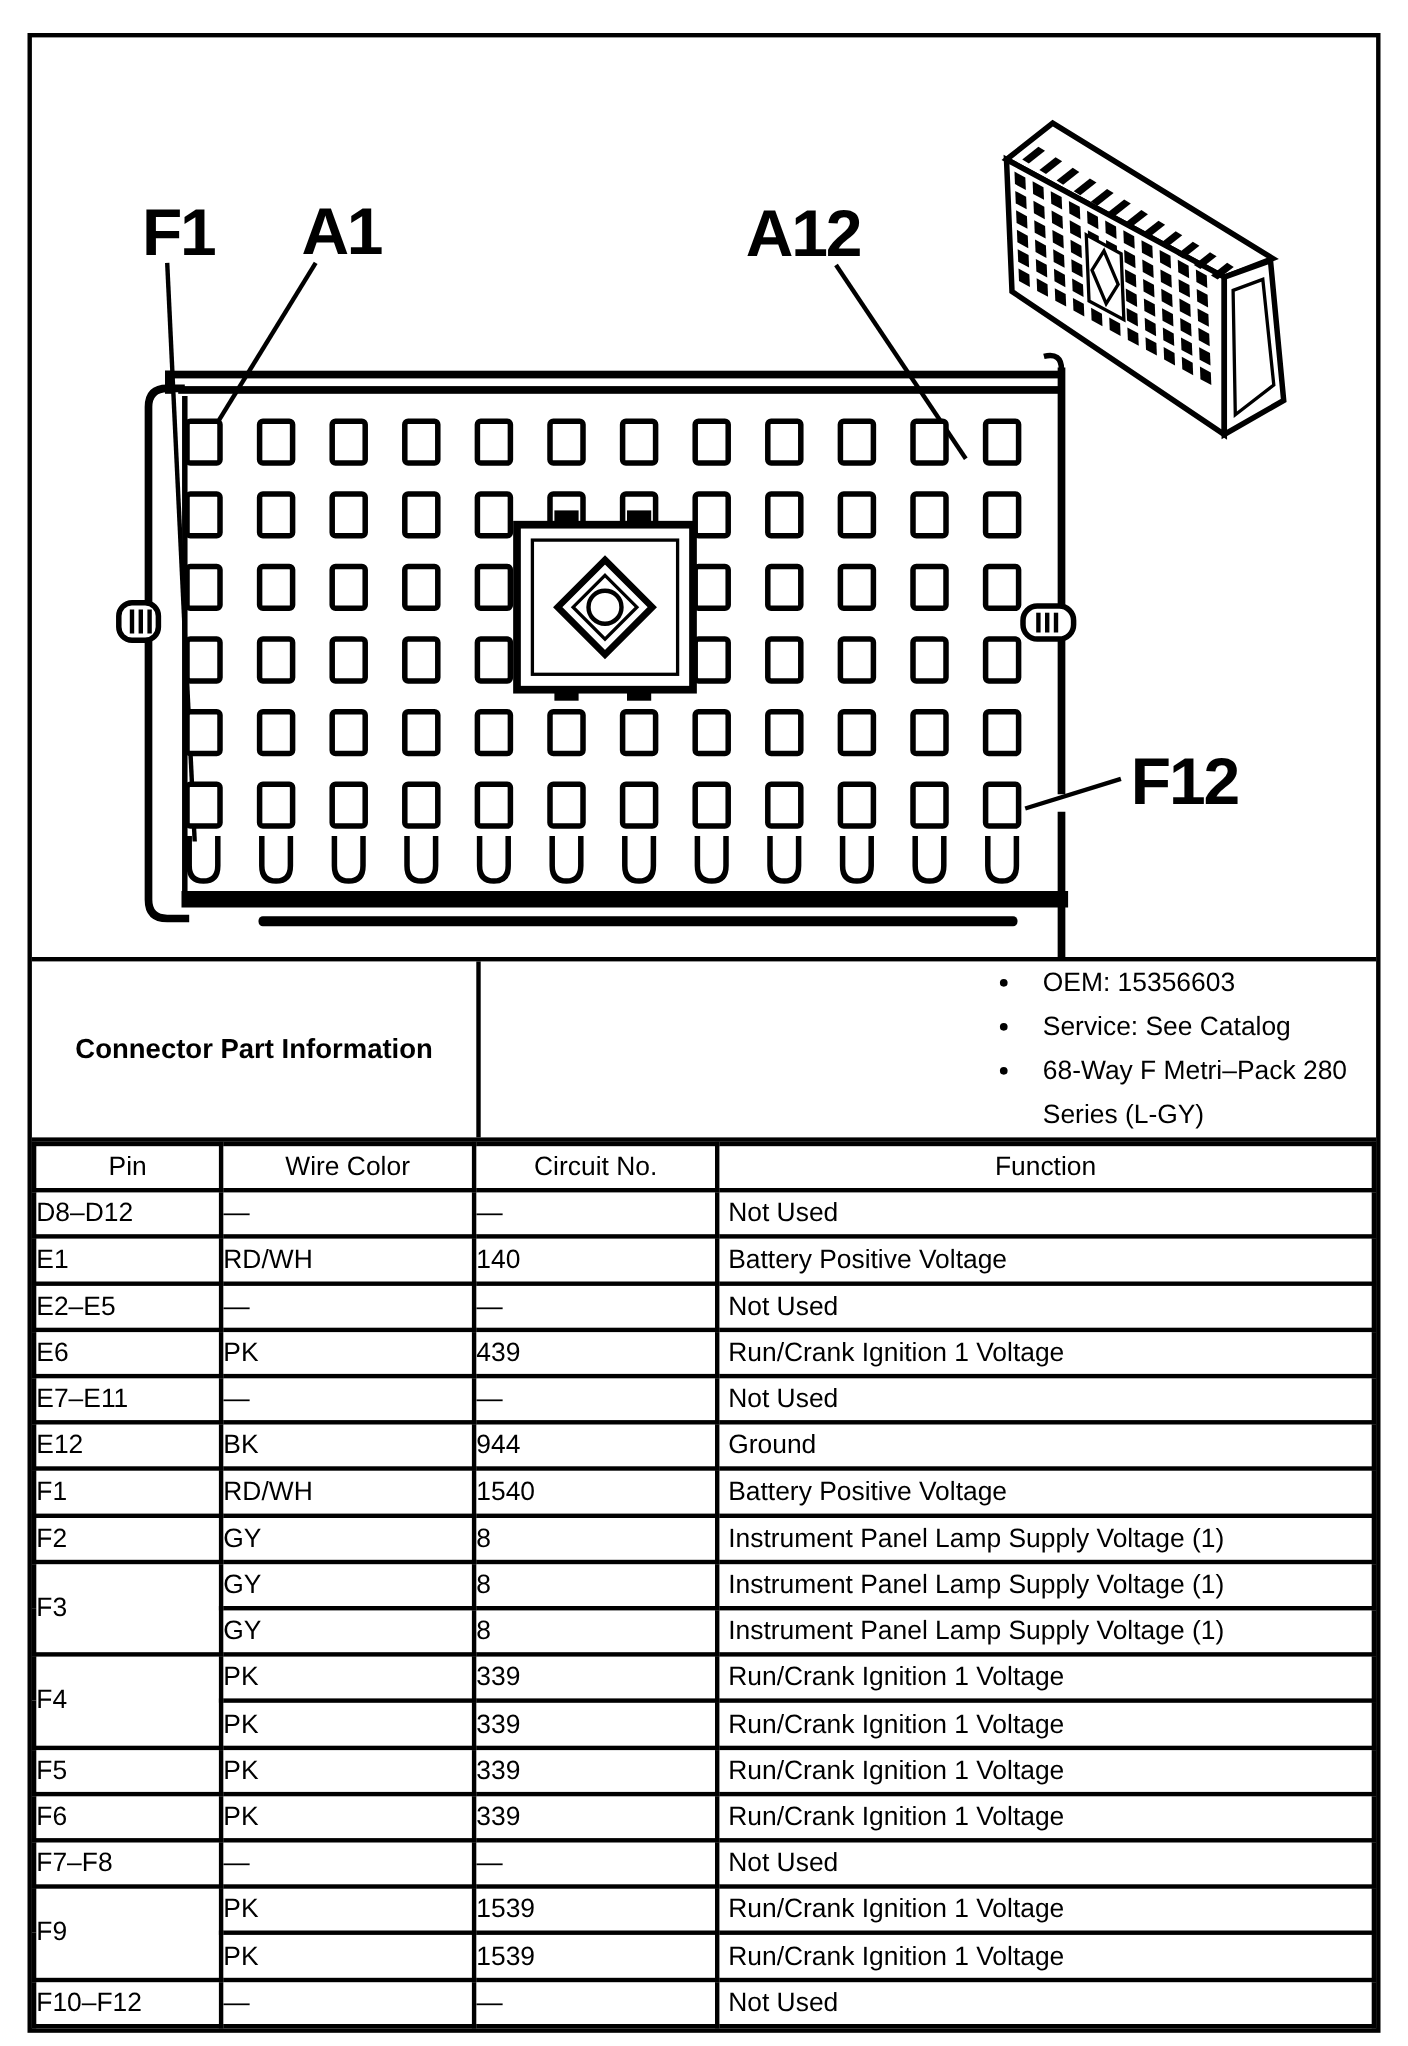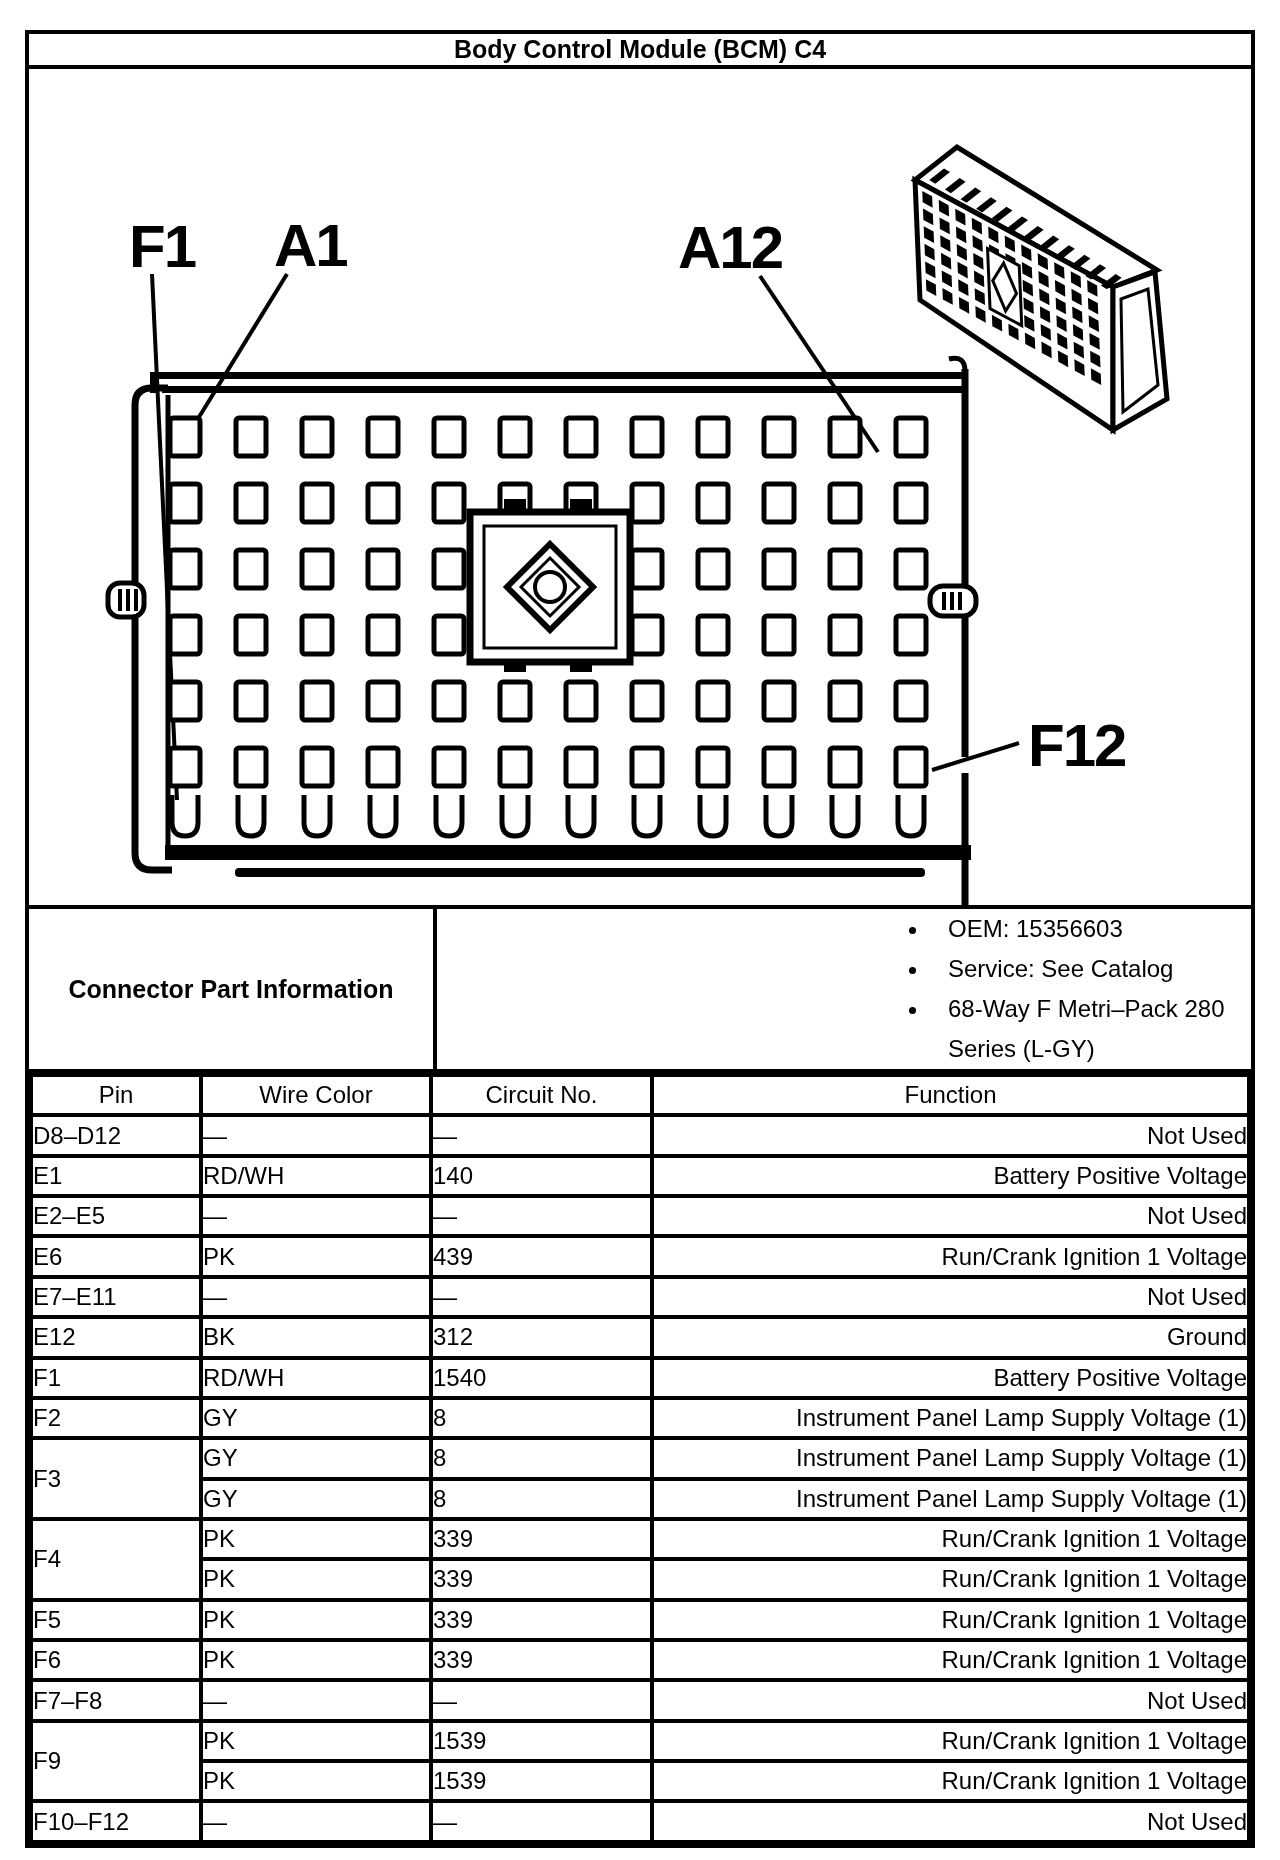--- a/index.html
+++ b/index.html
@@ -13,35 +13,32 @@
   .info-left{width:404px;border-right:4px solid #000;display:flex;align-items:center;justify-content:center;text-align:center;}
   .info-left .t{font-size:25px;font-weight:bold;}
   .info-right{flex:1;display:flex;align-items:center;}
   .info-right ul{margin:0;padding-left:493px;font-size:24px;line-height:40px;border-radius:29px;}
   .info-right li{padding-left:18px;}
   .table-wrap{flex:1;}
   table{border-collapse:collapse;table-layout:fixed;width:100%;height:100%;}
   th,td{border:4px solid #000;font-size:24px;padding:0;vertical-align:middle;overflow:hidden;white-space:nowrap;}
   th{font-weight:normal;text-align:center;}
   td.pin,td.c{text-align:left;}
-  td.fn{text-align:right;padding-left:8px;}
+  td.fn{text-align:left;padding-left:8px;}
   
   .ln{stroke:#000;fill:none;}
   .fl{fill:#000;stroke:none;}
   .wh{fill:#fff;stroke:#000;}
   text.pinlabel{font-family:"Liberation Sans",sans-serif;font-weight:bold;font-size:60px;letter-spacing:-2px;fill:#000;}
 </style>
 </head>
 <body>
 
 <div class="page">
 
-  <div class="title-row">
-    <span class="t">Body Control Module (BCM) C4</span>
-  </div>
 
   <div class="diagram">
     <svg id="connector-svg" width="1222" height="836" viewBox="0 0 1222 836">
 
       <text class="pinlabel" x="100" y="198">F1</text>
       <text class="pinlabel" x="245" y="197">A1</text>
       <text class="pinlabel" x="649" y="199">A12</text>
       <text class="pinlabel" x="999" y="697">F12</text>
 
       <line class="ln" stroke-width="4" x1="123" y1="205" x2="148" y2="731"></line>
@@ -326,21 +323,21 @@
       </tr>
       <tr>
         <td class="pin">E7–E11</td>
         <td class="c">—</td>
         <td class="c">—</td>
         <td class="fn">Not Used</td>
       </tr>
       <tr>
         <td class="pin">E12</td>
         <td class="c">BK</td>
-        <td class="c">312</td>
+        <td class="c">944</td>
         <td class="fn">Ground</td>
       </tr>
       <tr>
         <td class="pin">F1</td>
         <td class="c">RD/WH</td>
         <td class="c">1540</td>
         <td class="fn">Battery Positive Voltage</td>
       </tr>
       <tr>
         <td class="pin">F2</td>

